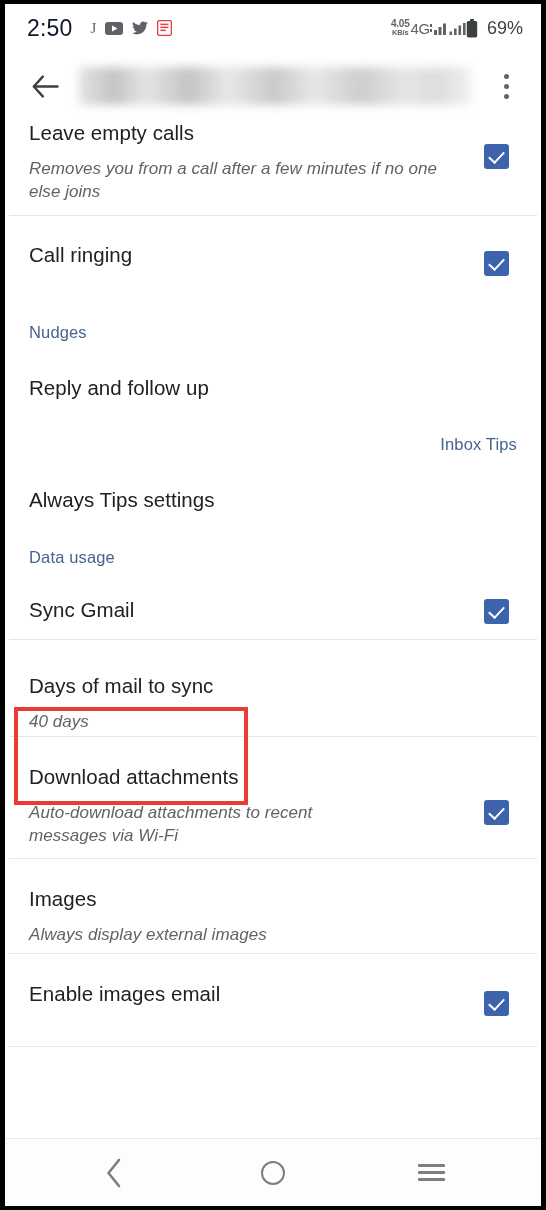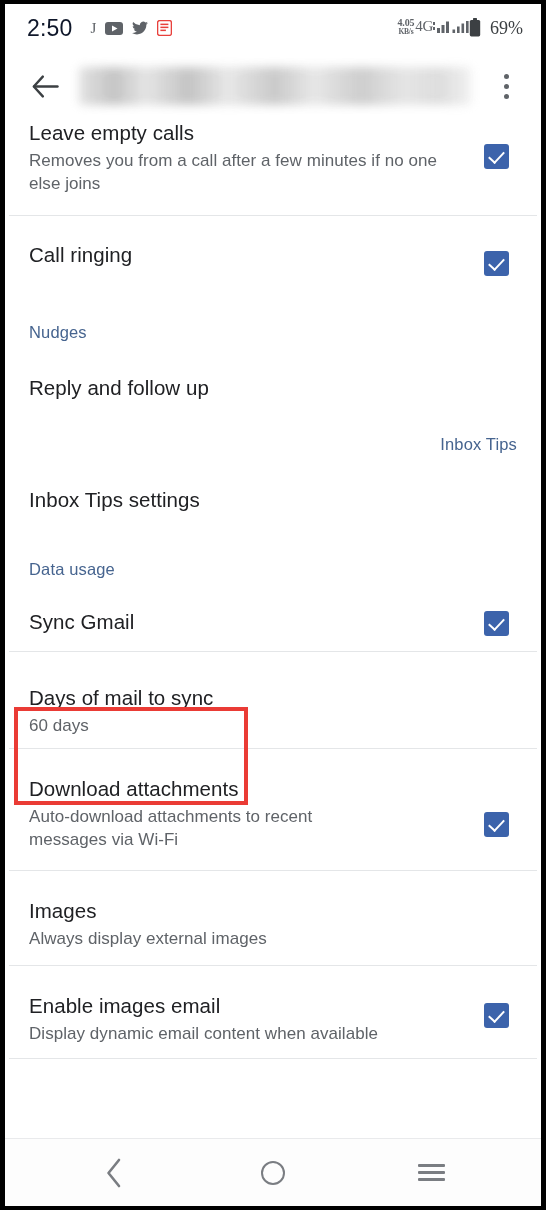--- a/index.html
+++ b/index.html
@@ -42,23 +42,22 @@
   }
   .status-left-icons {
     display: flex;
     align-items: center;
     gap: 9px;
     margin-left: 18px;
   }
   .status-spacer { flex: 1; }
   .status-right {
     display: flex;
-    align-items: flex-start;
+    align-items: center;
     gap: 0;
-    font-family: Liberation Serif, serif;
   }
   .netspeed {
     display: flex;
     flex-direction: column;
     align-items: center;
     line-height: 1.0;
     color: #5f6368;
     margin-right: 1px;
   }
   .netspeed .v { font-size: 10px; font-weight: 600; letter-spacing: -.2px;}
@@ -144,21 +143,22 @@
     font-size: 20.5px;
     color: #202124;
     line-height: 26px;
     letter-spacing: .05px;
   }
   .row-sub {
     font-size: 17px;
     color: #5f6368;
     line-height: 23px;
     letter-spacing: .05px;
-    margin-top: 3px;
+    margin-top: 11px;
+    font-style: italic;
   }
   .section-head {
     font-size: 16.5px;
     color: #46648f;
     letter-spacing: .15px;
     padding: 0 24px;
   }
 
   .divider {
     height: 1px;
@@ -331,40 +331,40 @@
     <div class="row" style="height:93px;padding-top:33px;">
       <div class="row-texts">
         <div class="row-title">Reply and follow up</div>
       </div>
     </div>
 
     <div class="section-head" style="padding-top:0;text-align:right;">Inbox Tips</div>
 
     <div class="row" style="height:94px;padding-top:33px;">
       <div class="row-texts">
-        <div class="row-title">Inbox Tips settings</div>
-      </div>
-    </div>
-
-    <div class="section-head" style="padding-top:0;margin-top:12px;">Data usage</div>
+        <div class="row-title">Always Tips settings</div>
+      </div>
+    </div>
+
+    <div class="section-head" style="padding-top:0;">Data usage</div>
 
     <div class="row" style="height:72px;padding-top:30px;">
       <div class="row-texts">
         <div class="row-title">Sync Gmail</div>
       </div>
       <div class="cbox-wrap" style="padding-top:2px;">
         <span class="cbox"></span>
       </div>
     </div>
     <div class="divider"></div>
 
     <div class="row" style="height:96px;padding-top:33px;">
       <div class="row-texts">
         <div class="row-title">Days of mail to sync</div>
-        <div class="row-sub">60 days</div>
+        <div class="row-sub">40 days</div>
       </div>
     </div>
     <div class="divider"></div>
 
     <div class="row" style="height:121px;padding-top:27px;">
       <div class="row-texts">
         <div class="row-title">Download attachments</div>
         <div class="row-sub" style="max-width:345px;">Auto-download attachments to recent messages via Wi-Fi</div>
       </div>
       <div class="cbox-wrap" style="padding-top:36px;">
@@ -377,21 +377,20 @@
       <div class="row-texts">
         <div class="row-title">Images</div>
         <div class="row-sub">Always display external images</div>
       </div>
     </div>
     <div class="divider"></div>
 
     <div class="row" style="height:92px;padding-top:27px;">
       <div class="row-texts">
         <div class="row-title">Enable images email</div>
-        <div class="row-sub">Display dynamic email content when available</div>
       </div>
       <div class="cbox-wrap" style="padding-top:10px;">
         <span class="cbox"></span>
       </div>
     </div>
     <div class="divider"></div>
 
   </div>
 
   <div class="annot-box" style="left:9px; top:703px; width:234px; height:98px;"></div>

